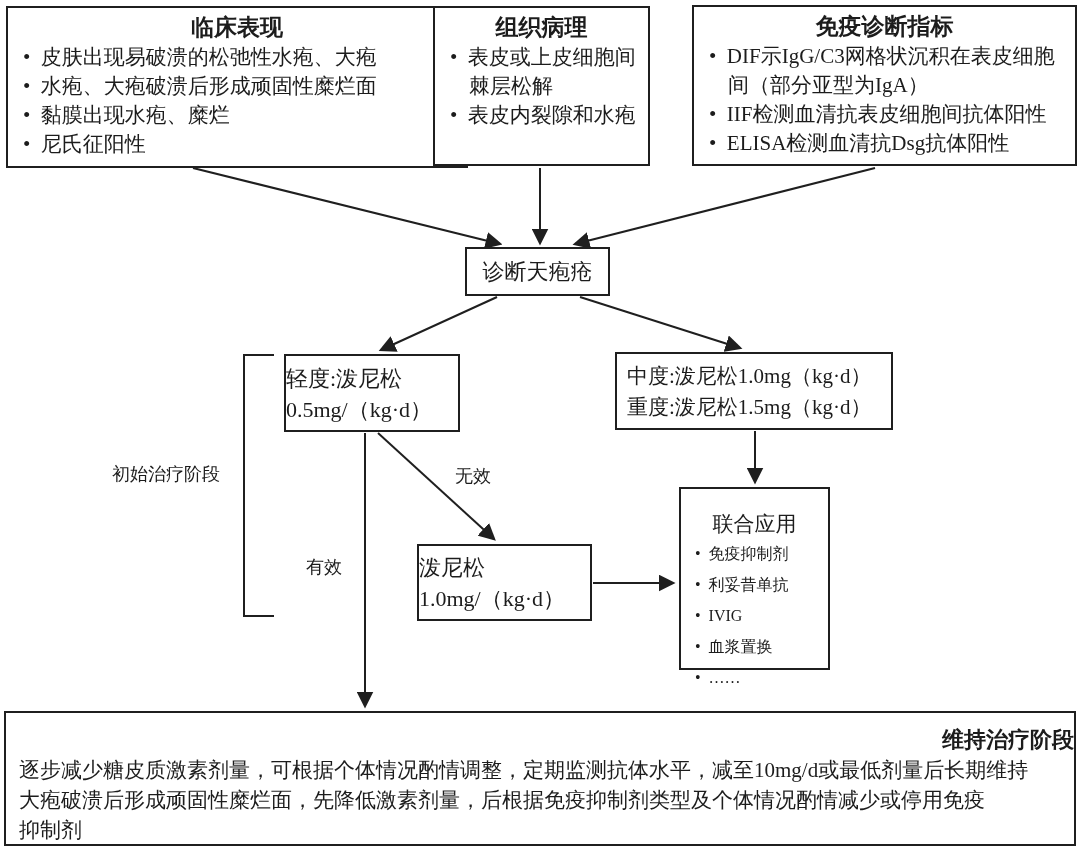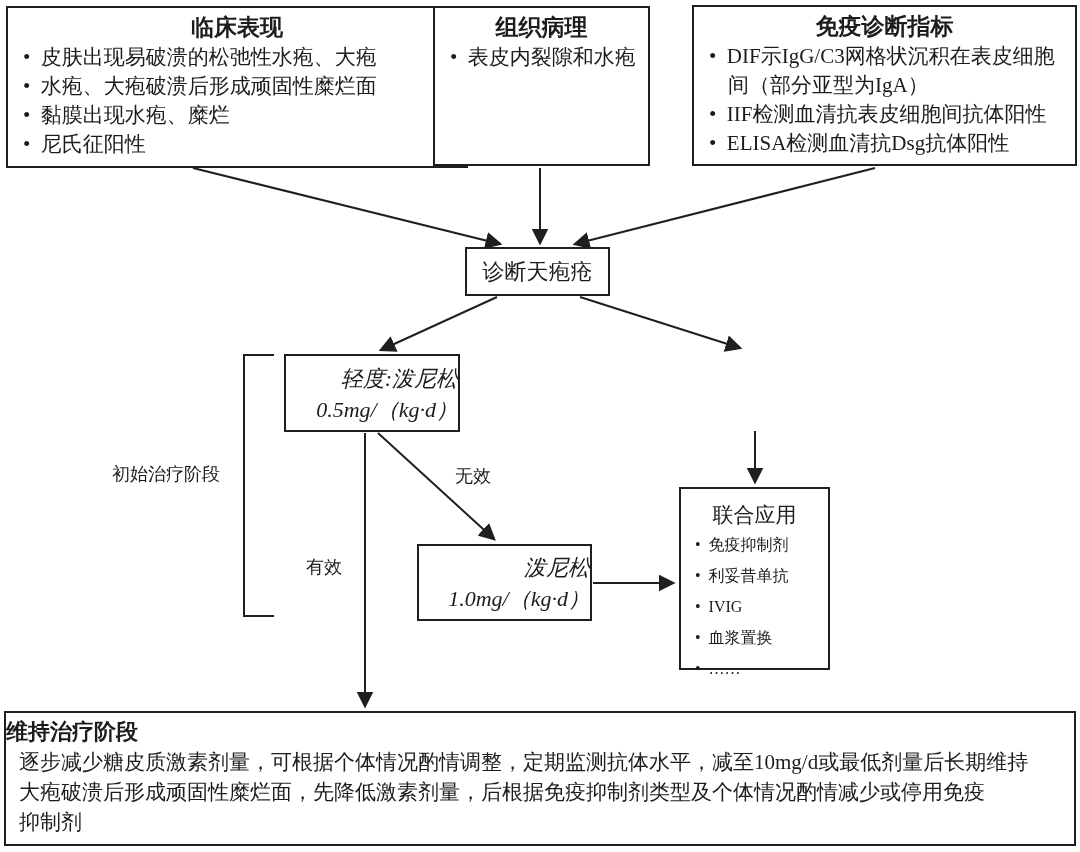--- a/index.html
+++ b/index.html
@@ -50,54 +50,53 @@
     position: absolute;
     left: 0; right: 0;
     text-align: center;
   }
   .floating-label {
     position: absolute;
     font-size: 18px;
     white-space: nowrap;
   }
   .two-line {
-    text-align: right;
+    text-align: left;
     font-size: 22px;
     line-height: 31px;
     padding-top: 7px;
     white-space: nowrap;
-    font-style: italic;
   }
   .dose-lines {
     font-size: 21px;
     line-height: 31px;
     padding: 7px 0 0 10px;
     white-space: nowrap;
   }
   .combo-title {
     text-align: center;
     font-size: 21px;
     line-height: 28px;
-    margin-top: 12px;
+    margin-top: 21px;
   }
   .combo-bullet {
     font-size: 16px;
     line-height: 31px;
     padding-left: 14px;
     white-space: nowrap;
   }
   .combo-bullet::before {
     content: "\2022\2002";
   }
   .maintain-title {
-    text-align: left;
+    text-align: right;
     font-weight: bold;
     font-size: 22px;
     line-height: 30px;
-    margin-top: 4px;
+    margin-top: 12px;
   }
   .maintain-line {
     font-size: 21px;
     line-height: 30px;
     padding: 0 13px;
     white-space: nowrap;
   }
 </style>
 </head>
 <body>
@@ -127,20 +126,21 @@
   <div class="box pad" style="left:6px; top:6px; width:462px; height:162px;">
     <div class="box-title">临床表现</div>
     <div class="bullet">皮肤出现易破溃的松弛性水疱、大疱</div>
     <div class="bullet">水疱、大疱破溃后形成顽固性糜烂面</div>
     <div class="bullet">黏膜出现水疱、糜烂</div>
     <div class="bullet">尼氏征阳性</div>
   </div>
 
   <div class="box pad" style="left:433px; top:6px; width:217px; height:160px;">
     <div class="box-title">组织病理</div>
+    <div class="bullet">表皮或上皮细胞间棘层松解</div>
     <div class="bullet">表皮内裂隙和水疱</div>
   </div>
 
   <div class="box pad" style="left:692px; top:5px; width:385px; height:161px;">
     <div class="box-title">免疫诊断指标</div>
     <div class="bullet">DIF示IgG/C3网格状沉积在表皮细胞间（部分亚型为IgA）</div>
     <div class="bullet">IIF检测血清抗表皮细胞间抗体阳性</div>
     <div class="bullet">ELISA检测血清抗Dsg抗体阳性</div>
   </div>
 
@@ -148,20 +148,26 @@
     <div class="center-text" style="top:8px; font-size:22px;">诊断天疱疮</div>
   </div>
 
   <div class="box" style="left:284px; top:354px; width:176px; height:78px;">
     <div class="two-line">
       <div>轻度:泼尼松</div>
       <div>0.5mg/（kg·d）</div>
     </div>
   </div>
 
+  <div class="box" style="left:615px; top:352px; width:278px; height:78px;">
+    <div class="dose-lines">
+      <div>中度:泼尼松1.0mg（kg·d）</div>
+      <div>重度:泼尼松1.5mg（kg·d）</div>
+    </div>
+  </div>
 
   <div class="box" style="left:417px; top:544px; width:175px; height:77px;">
     <div class="two-line" style="padding-top:6px;">
       <div>泼尼松</div>
       <div>1.0mg/（kg·d）</div>
     </div>
   </div>
 
   <div class="box" style="left:679px; top:487px; width:151px; height:183px;">
     <div class="combo-title">联合应用</div>

